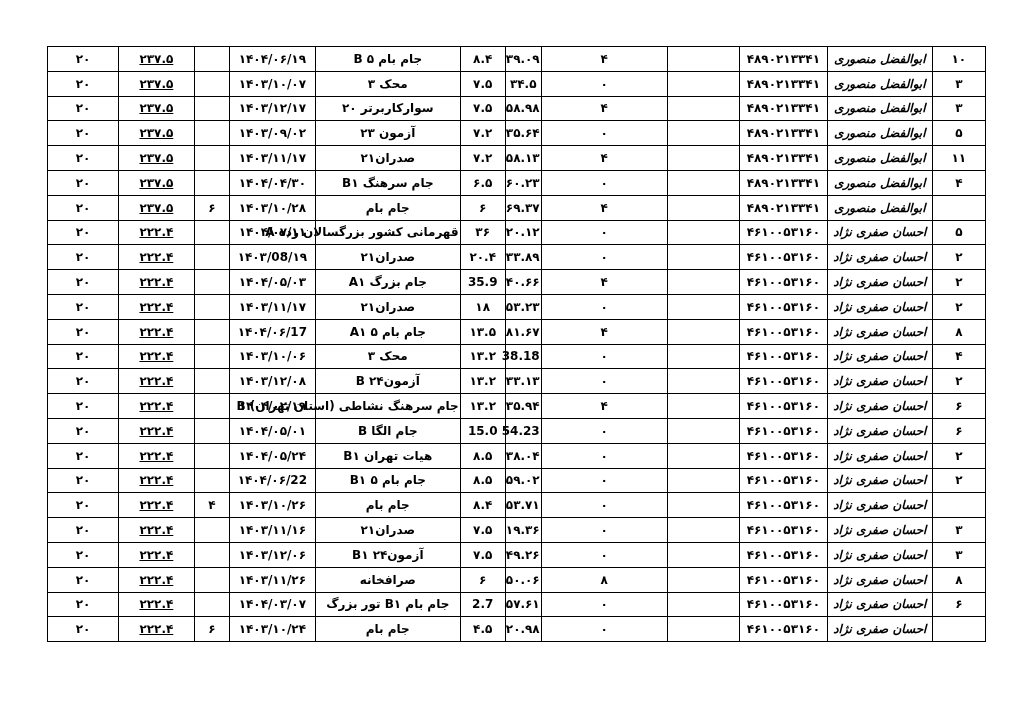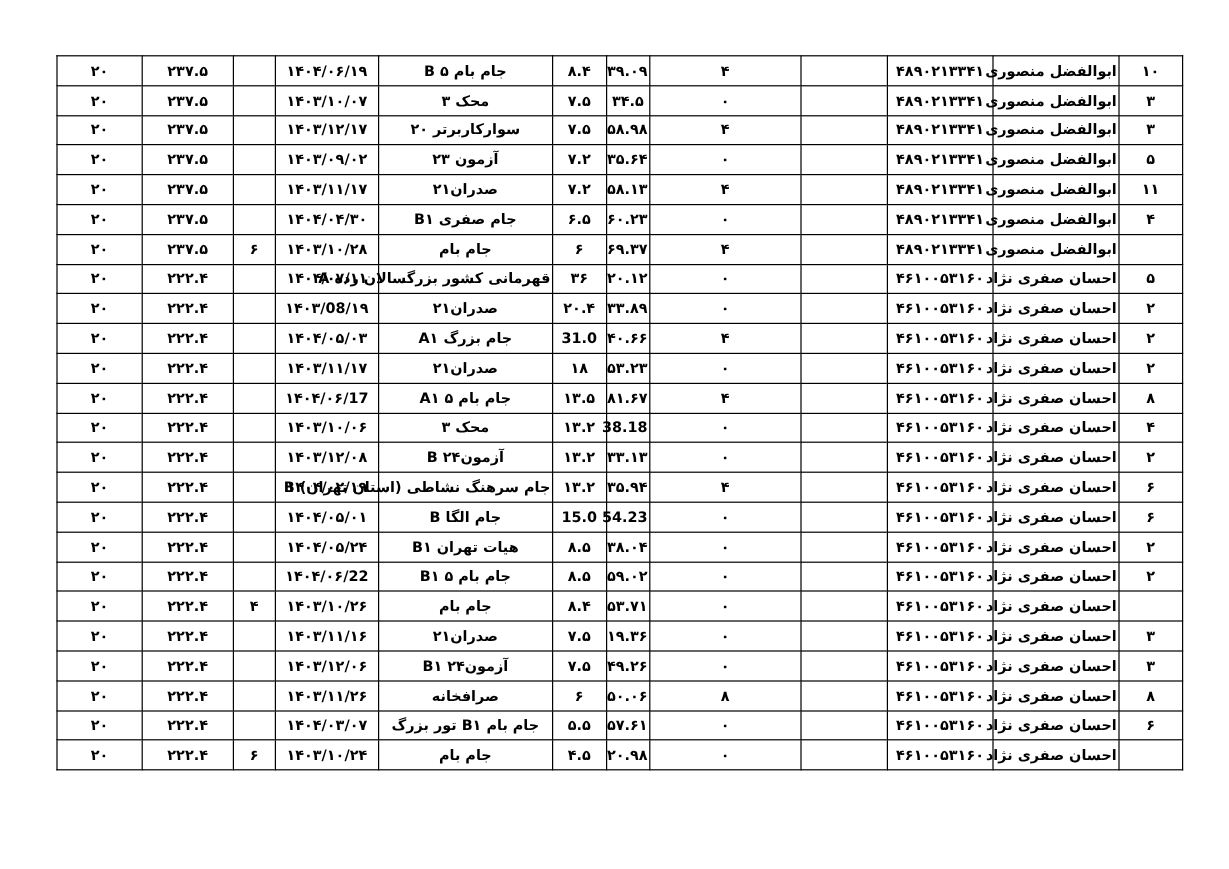--- a/index.html
+++ b/index.html
@@ -37,30 +37,30 @@
     vertical-align: middle;
     font-size: 12px;
     font-weight: bold;
     color: #000000;
     white-space: nowrap;
     overflow: visible;
     line-height: 1;
   }
   
   .c-row_no    { width: 52px; }
-  .c-name      { width: 102px; }
+  .c-name      { width: 102px; font-style: italic; }
   .c-id_number { width: 86px; }
   .c-empty     { width: 70px; }
   .c-num1      { width: 123px; }
   .c-num2      { width: 35px; }
   .c-num3      { width: 44px; }
   .c-event     { width: 141px; }
   .c-date      { width: 84px; }
   .c-num4      { width: 34px; }
-  .c-num5      { width: 74px; }
+  .c-num5      { width: 74px; text-decoration: underline; }
   .c-num6      { width: 69px; }
 </style>
 </head>
 <body>
 
 <div class="page">
   <table class="results" dir="rtl">
     <colgroup>
       <col class="c-row_no">
       <col class="c-name">
@@ -147,21 +147,21 @@
           <td class="c-num6">۲۰</td>
         </tr>
         <tr>
           <td class="c-row_no">۴</td>
           <td class="c-name">ابوالفضل منصوری</td>
           <td class="c-id_number">۴۸۹۰۲۱۳۳۴۱</td>
           <td class="c-empty"></td>
           <td class="c-num1">۰</td>
           <td class="c-num2">۶۰.۲۳</td>
           <td class="c-num3">۶.۵</td>
-          <td class="c-event">جام صفری B۱</td>
+          <td class="c-event">جام سرهنگ B۱</td>
           <td class="c-date">۱۴۰۴/۰۴/۳۰</td>
           <td class="c-num4"></td>
           <td class="c-num5">۲۳۷.۵</td>
           <td class="c-num6">۲۰</td>
         </tr>
         <tr>
           <td class="c-row_no"></td>
           <td class="c-name">ابوالفضل منصوری</td>
           <td class="c-id_number">۴۸۹۰۲۱۳۳۴۱</td>
           <td class="c-empty"></td>
@@ -202,21 +202,21 @@
           <td class="c-num5">۲۲۲.۴</td>
           <td class="c-num6">۲۰</td>
         </tr>
         <tr>
           <td class="c-row_no">۲</td>
           <td class="c-name">احسان صفری نژاد</td>
           <td class="c-id_number">۴۶۱۰۰۵۳۱۶۰</td>
           <td class="c-empty"></td>
           <td class="c-num1">۴</td>
           <td class="c-num2">۴۰.۶۶</td>
-          <td class="c-num3">31.0</td>
+          <td class="c-num3">35.9</td>
           <td class="c-event">جام بزرگ A۱</td>
           <td class="c-date">۱۴۰۴/۰۵/۰۳</td>
           <td class="c-num4"></td>
           <td class="c-num5">۲۲۲.۴</td>
           <td class="c-num6">۲۰</td>
         </tr>
         <tr>
           <td class="c-row_no">۲</td>
           <td class="c-name">احسان صفری نژاد</td>
           <td class="c-id_number">۴۶۱۰۰۵۳۱۶۰</td>
@@ -384,21 +384,21 @@
           <td class="c-num5">۲۲۲.۴</td>
           <td class="c-num6">۲۰</td>
         </tr>
         <tr>
           <td class="c-row_no">۶</td>
           <td class="c-name">احسان صفری نژاد</td>
           <td class="c-id_number">۴۶۱۰۰۵۳۱۶۰</td>
           <td class="c-empty"></td>
           <td class="c-num1">۰</td>
           <td class="c-num2">۵۷.۶۱</td>
-          <td class="c-num3">۵.۵</td>
+          <td class="c-num3">2.7</td>
           <td class="c-event">جام بام B۱ تور بزرگ</td>
           <td class="c-date">۱۴۰۴/۰۳/۰۷</td>
           <td class="c-num4"></td>
           <td class="c-num5">۲۲۲.۴</td>
           <td class="c-num6">۲۰</td>
         </tr>
         <tr>
           <td class="c-row_no"></td>
           <td class="c-name">احسان صفری نژاد</td>
           <td class="c-id_number">۴۶۱۰۰۵۳۱۶۰</td>

